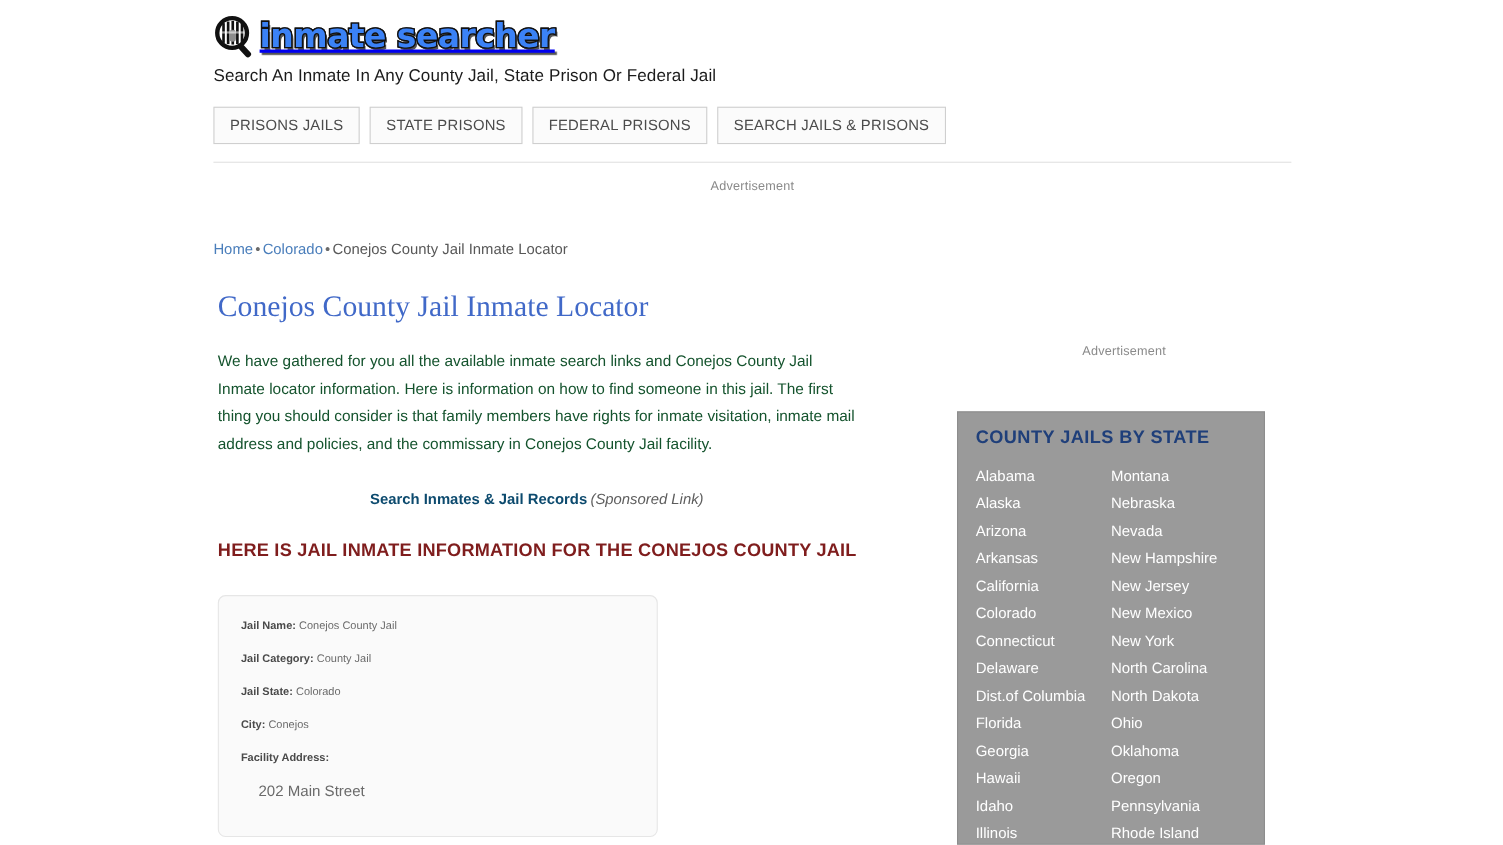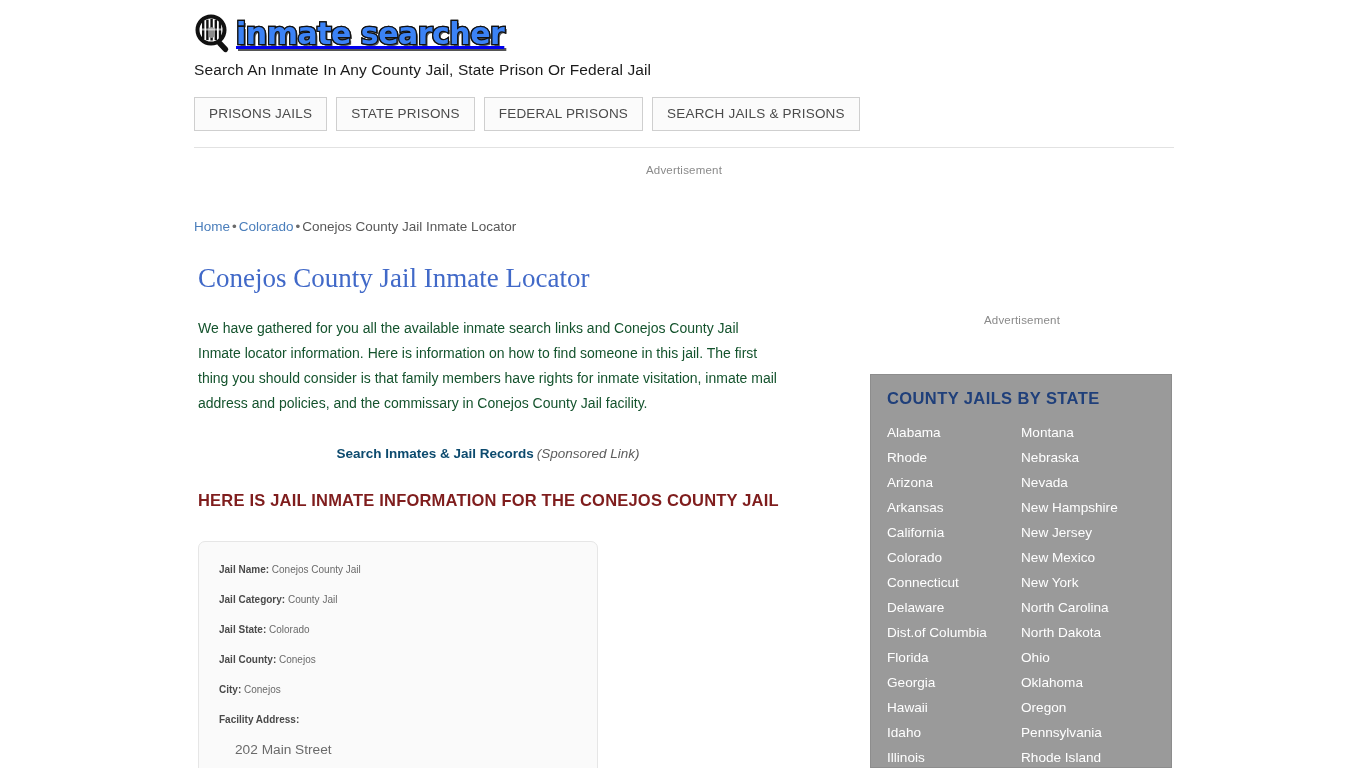--- a/index.html
+++ b/index.html
@@ -188,21 +188,21 @@
     width: 300px;
     text-align: center;
     font-size: 11.5px;
     color: #8a8a8a;
     letter-spacing: 0.2px;
   }
   .states-box {
     position: absolute;
     left: 870px;
     top: 374px;
-    width: 302px;
+    width: 280px;
     height: 394px;
     background: #9a9a9a;
     border: 1px solid #8d8d8d;
     padding: 14px 16px 0 16px;
   }
   .states-title {
     font-size: 16.5px;
     font-weight: bold;
     color: #1f3f7a;
     letter-spacing: 0.4px;
@@ -282,42 +282,38 @@
       </div>
       <div class="jail-row">
         <span class="lbl">Jail Category:</span>
         <span>County Jail</span>
       </div>
       <div class="jail-row">
         <span class="lbl">Jail State:</span>
         <span>Colorado</span>
       </div>
       <div class="jail-row">
-        <span class="lbl">Jail County:</span>
-        <span>Conejos</span>
-      </div>
-      <div class="jail-row">
         <span class="lbl">City:</span>
         <span>Conejos</span>
       </div>
       <div class="jail-row">
         <span class="lbl">Facility Address:</span>
       </div>
       <div class="jail-addr-line">202 Main Street</div>
     </div>
   </div>
 
   <div class="side-ad-label">Advertisement</div>
 
   <div class="states-box">
     <div class="states-title">County Jails By State</div>
     <div class="states-cols">
       <div class="states-col" id="col-left">
           <a class="state-link" href="#">Alabama</a>
-          <a class="state-link" href="#">Rhode</a>
+          <a class="state-link" href="#">Alaska</a>
           <a class="state-link" href="#">Arizona</a>
           <a class="state-link" href="#">Arkansas</a>
           <a class="state-link" href="#">California</a>
           <a class="state-link" href="#">Colorado</a>
           <a class="state-link" href="#">Connecticut</a>
           <a class="state-link" href="#">Delaware</a>
           <a class="state-link" href="#">Dist.of Columbia</a>
           <a class="state-link" href="#">Florida</a>
           <a class="state-link" href="#">Georgia</a>
           <a class="state-link" href="#">Hawaii</a>

